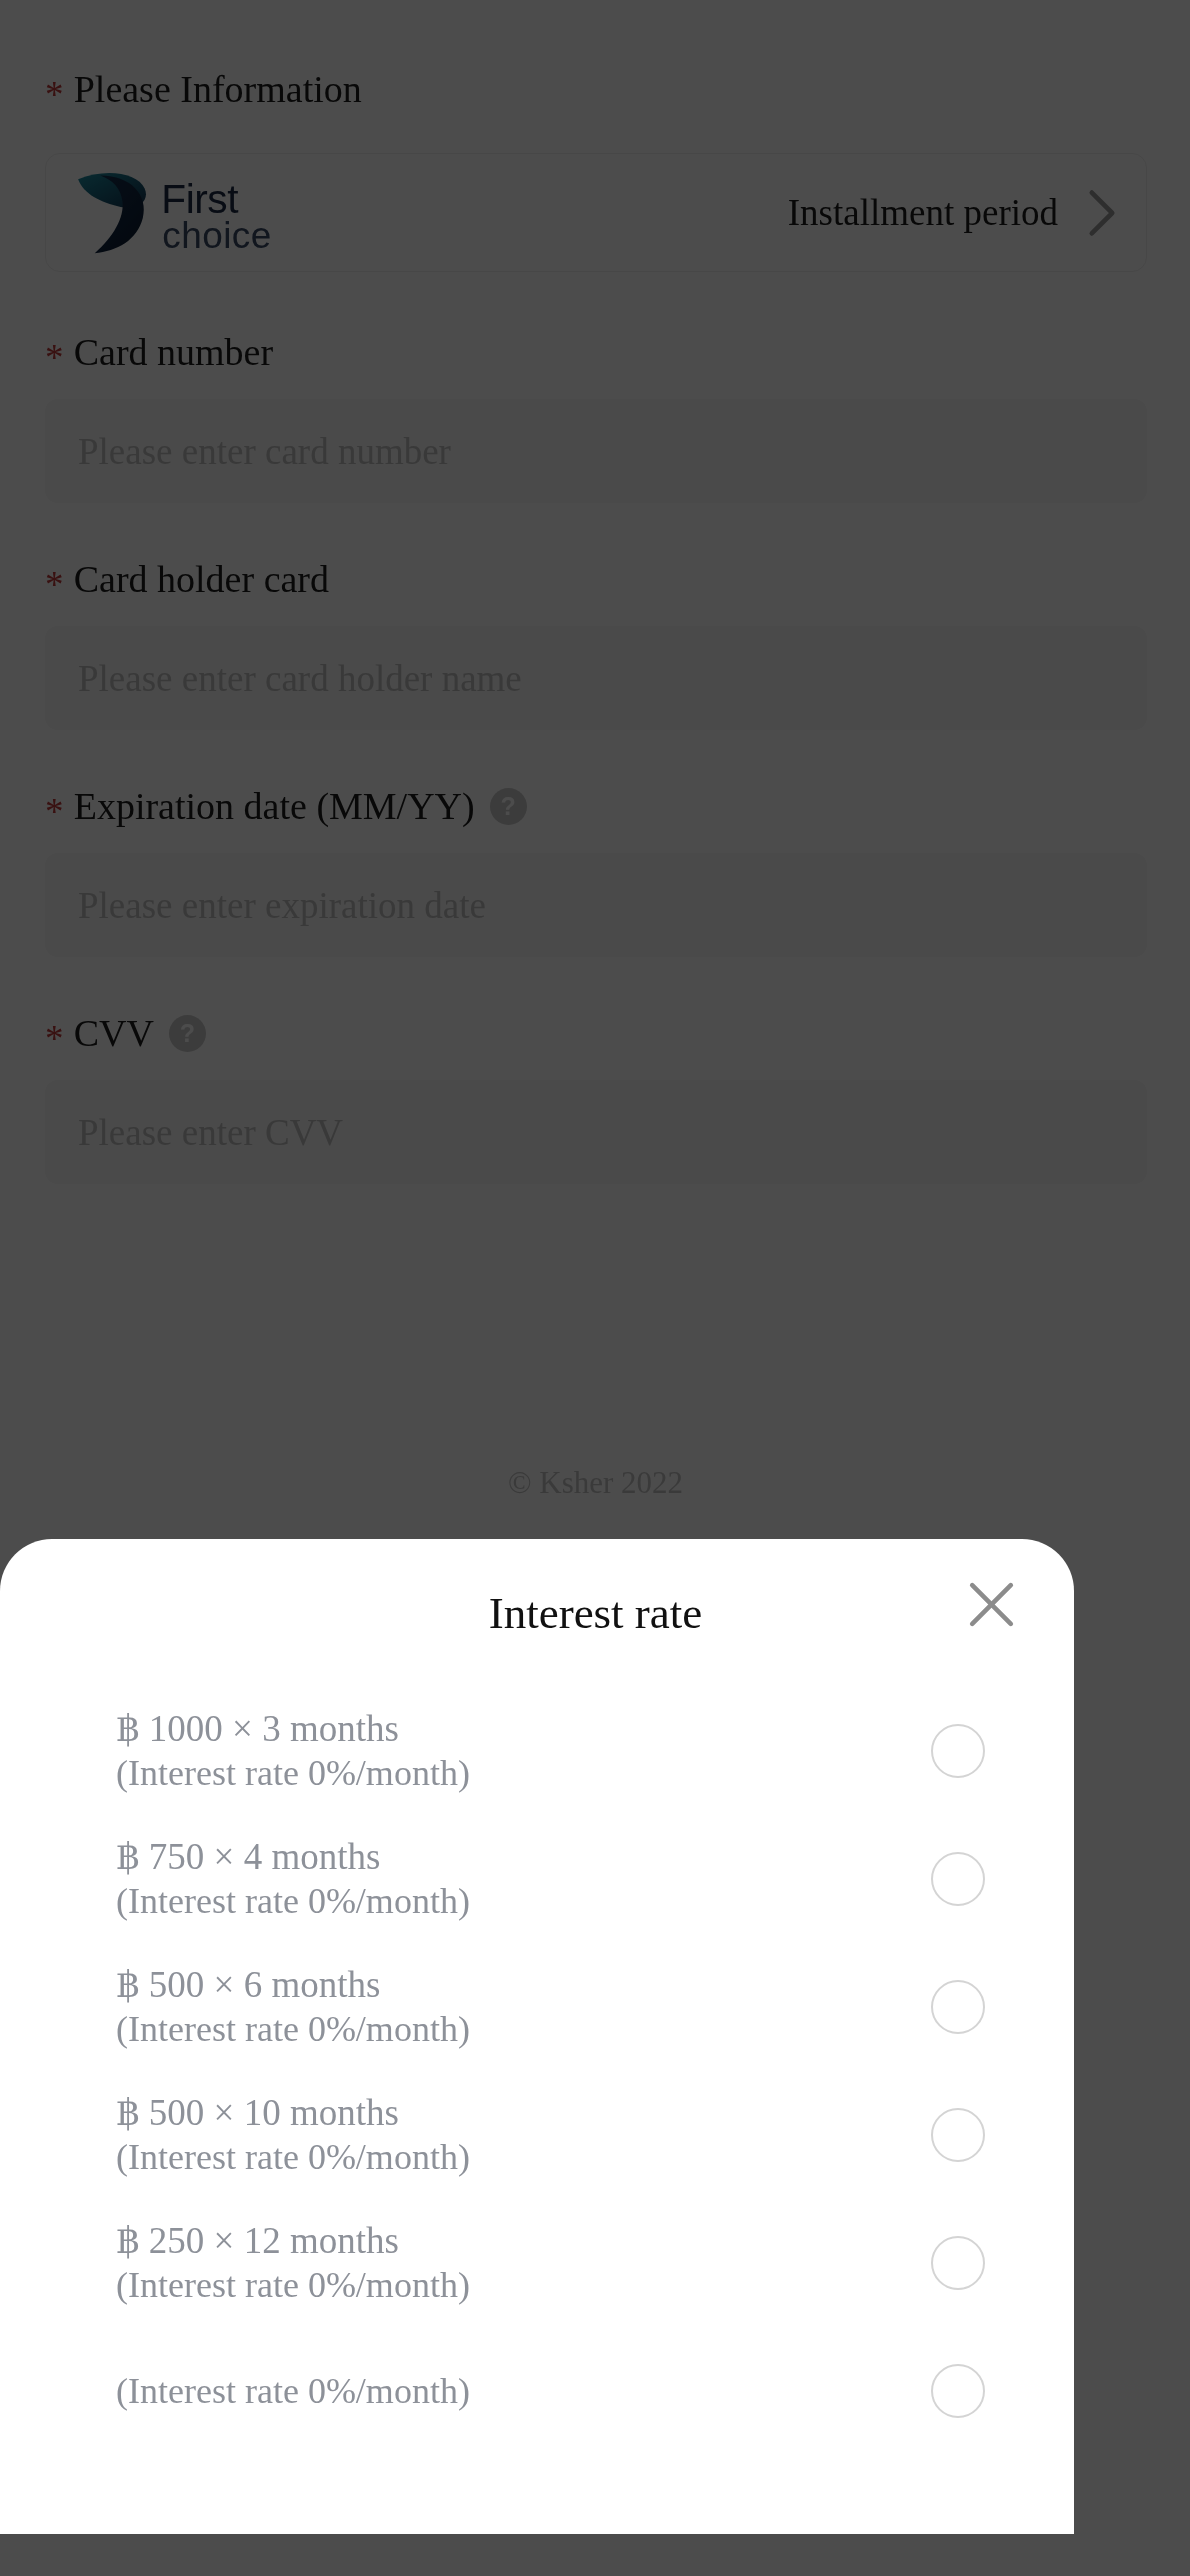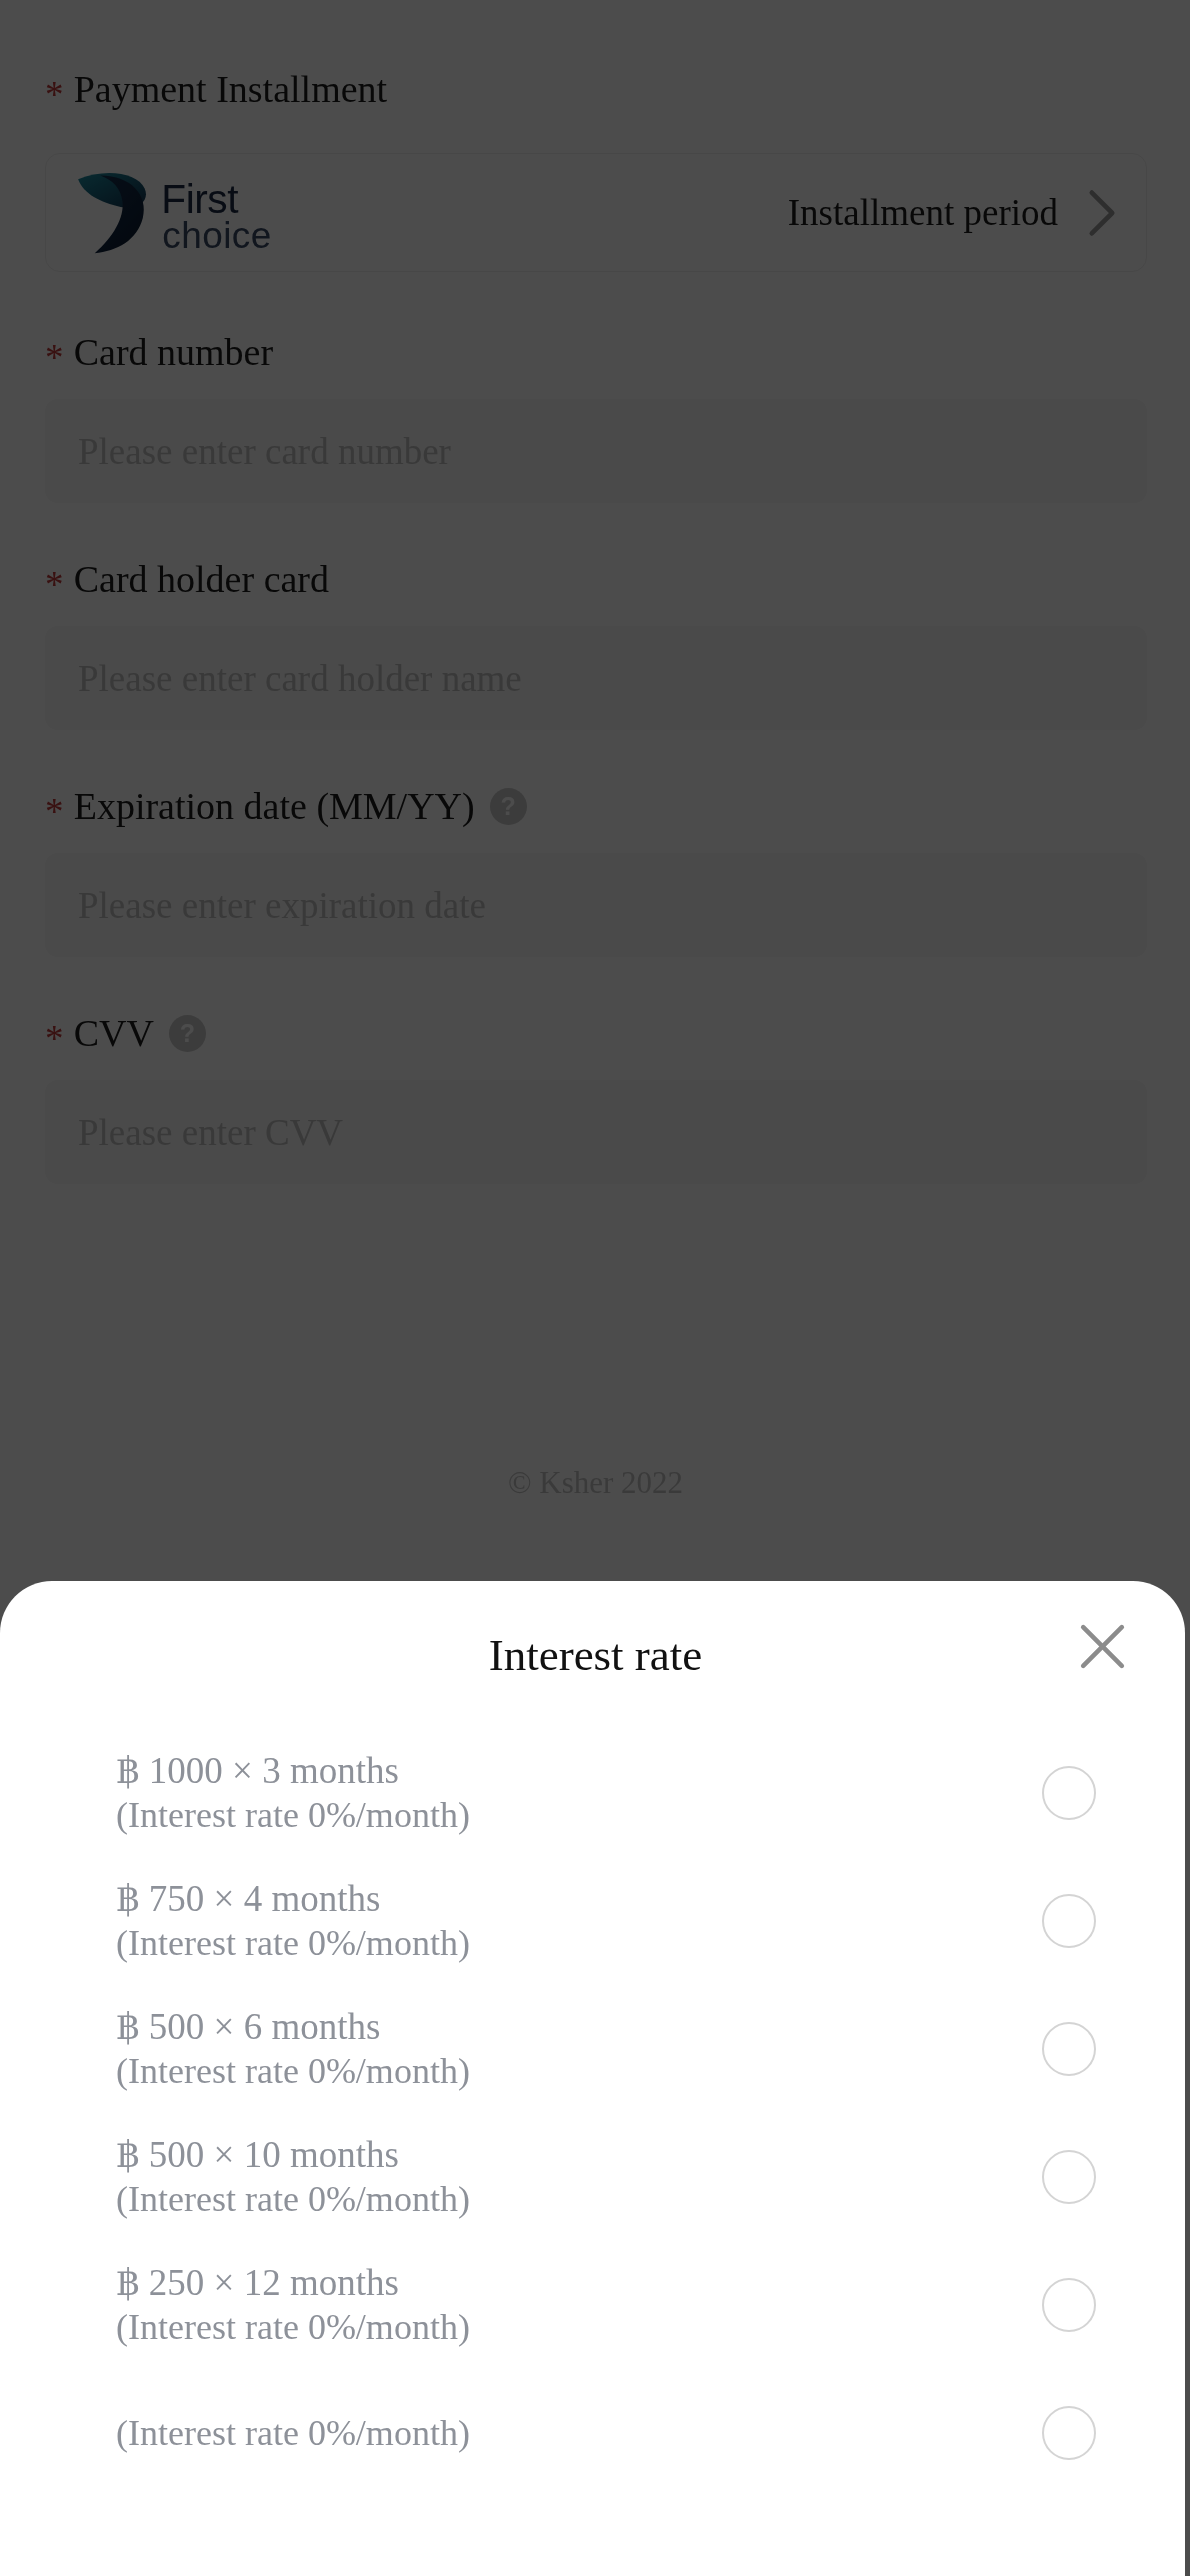--- a/index.html
+++ b/index.html
@@ -82,22 +82,22 @@
 
   
   #dim-overlay{
     position:absolute; left:0; top:0; width:1191px; height:2576px;
     background:rgba(0,0,0,0.70);
     pointer-events:none;
   }
 
   
   #interest-modal{
-    position:absolute; left:0; top:1581px;
-    width:1185px; height:995px;
+    position:absolute; left:0; top:1539px;
+    width:1074px; height:995px;
     background:#ffffff;
     border-radius:52px 52px 0 0;
     overflow:hidden;
   }
   .modal-header{
     position:relative; height:148px;
   }
   .modal-title{
     position:absolute; left:0; top:0; width:1191px;
     text-align:center; line-height:148px;
@@ -132,21 +132,21 @@
 </style>
 </head>
 <body>
 
 <div id="page-root">
 
   <div class="checkout">
 
     <div class="field-label" style="padding-top:70px;">
       <span class="req-star">*</span>
-      <span>Payment Installment</span>
+      <span>Please Information</span>
     </div>
 
     <div class="bank-row">
       <span class="bank-logo">
         <svg width="234" height="85" viewBox="0 0 252 92" aria-hidden="true">
           <defs>
             <linearGradient id="fcTeal" x1="0" y1="0" x2="1" y2="1">
               <stop offset="0%" stop-color="#1d8fa3"></stop>
               <stop offset="100%" stop-color="#14314f"></stop>
             </linearGradient>

